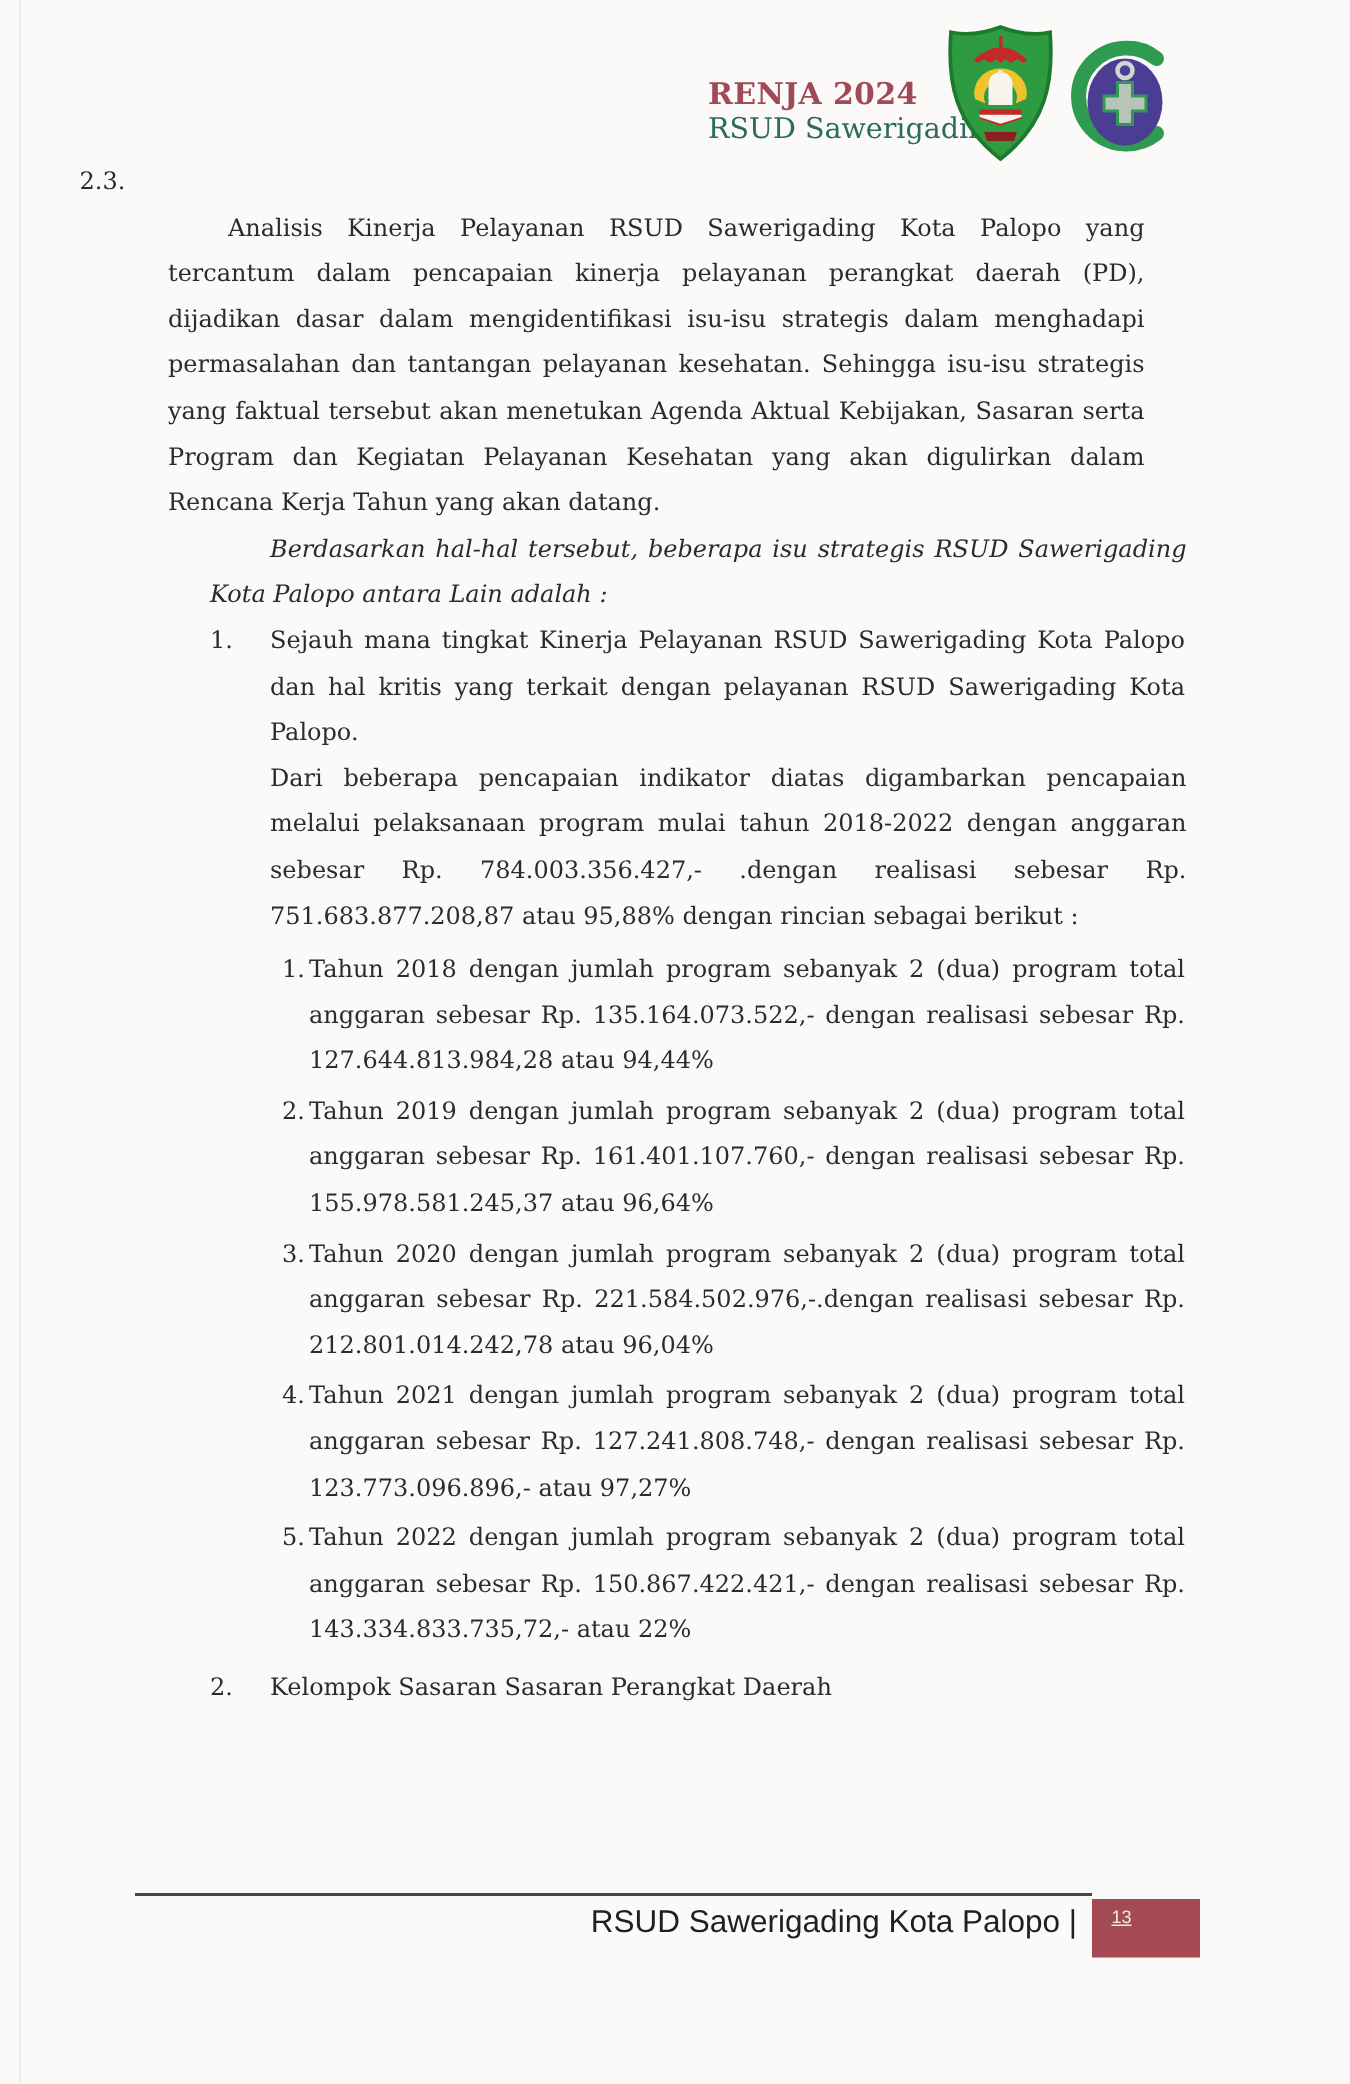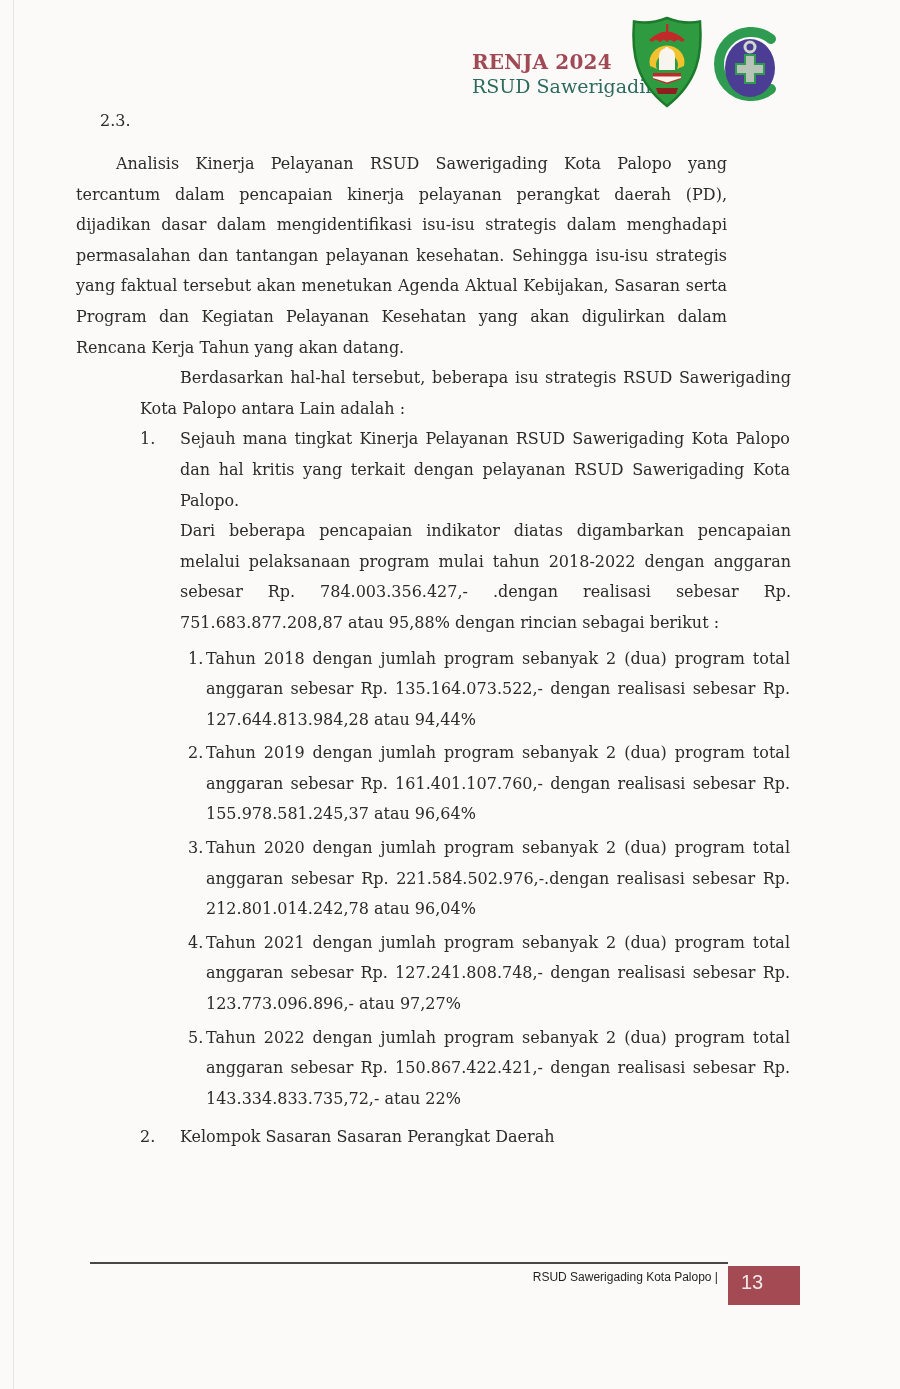--- a/index.html
+++ b/index.html
@@ -18,47 +18,47 @@
   }
   
   .header{position:absolute;top:0;left:0;width:900px;height:110px;}
   .hdr-text{position:absolute;left:472px;top:50px;line-height:24px;}
   .hdr-title{font-size:20px;font-weight:600;color:#a04a55;letter-spacing:.2px;}
   .hdr-org{font-size:19px;font-weight:400;color:#2d6a5e;}
   .logo-crest{position:absolute;left:630px;top:16px;}
   .logo-hosp{position:absolute;left:714px;top:27px;}
   
   .doc{position:absolute;top:106px;left:0;width:900px;font-size:16px;line-height:30.6px;}
-  .sec-head{display:flex;margin-left:100px;white-space:nowrap;flex-direction:column;}
+  .sec-head{display:flex;margin-left:53px;white-space:nowrap;}
   .sec-num{width:43px;flex:0 0 43px;}
-  .para1{margin-left:76px;width:651px;text-align:justify;text-indent:40px;}
-  .para2{margin-left:140px;width:651px;text-align:justify;text-indent:40px;}
+  .para1{margin-left:112px;width:651px;text-align:justify;text-indent:40px;}
+  .para2{margin-left:140px;width:651px;text-align:justify;text-indent:40px;font-style:italic;}
   .li-row{display:flex;margin-left:140px;width:650px;}
   .li-num{flex:0 0 40px;width:40px;}
   .li-text{flex:1;text-align:justify;}
   .detail-para{margin-left:180px;width:611px;text-align:justify;}
   .sub-list{margin-left:188px;margin-top:5px;}
   .sub-row{display:flex;width:602px;margin-bottom:3px;}
   .sub-num{flex:0 0 18px;width:18px;}
   .sub-text{flex:1;text-align:justify;}
   .li2{margin-top:8px;}
   .final-para{margin-left:180px;width:611px;text-align:justify;text-indent:48px;}
   
   .footer-rule{position:absolute;top:1262px;left:90px;width:638px;height:0;border-top:2px solid #474747;}
   .footer-label{
     position:absolute;top:1270px;right:182px;
-    font-family:"Liberation Sans", sans-serif;font-size:12px;color:#1f1f1f;
+    font-family:"Liberation Sans", sans-serif;font-size:21px;color:#1f1f1f;
   }
   .page-box{
     position:absolute;left:728px;top:1266px;width:72px;height:39px;
     background:#a34a52;
   }
   .page-box span{
     display:block;padding:5px 0 0 13px;
-    font-family:"Liberation Sans", sans-serif;font-size:20px;color:#f2e9e9;
+    font-family:"Liberation Sans", sans-serif;font-size:12px;color:#f2e9e9;text-decoration:underline;
   }
 </style>
 </head>
 <body>
 
 <div class="scan-line"></div>
 
 <div class="header">
   <div class="hdr-text">
     <div class="hdr-title">RENJA 2024</div>

